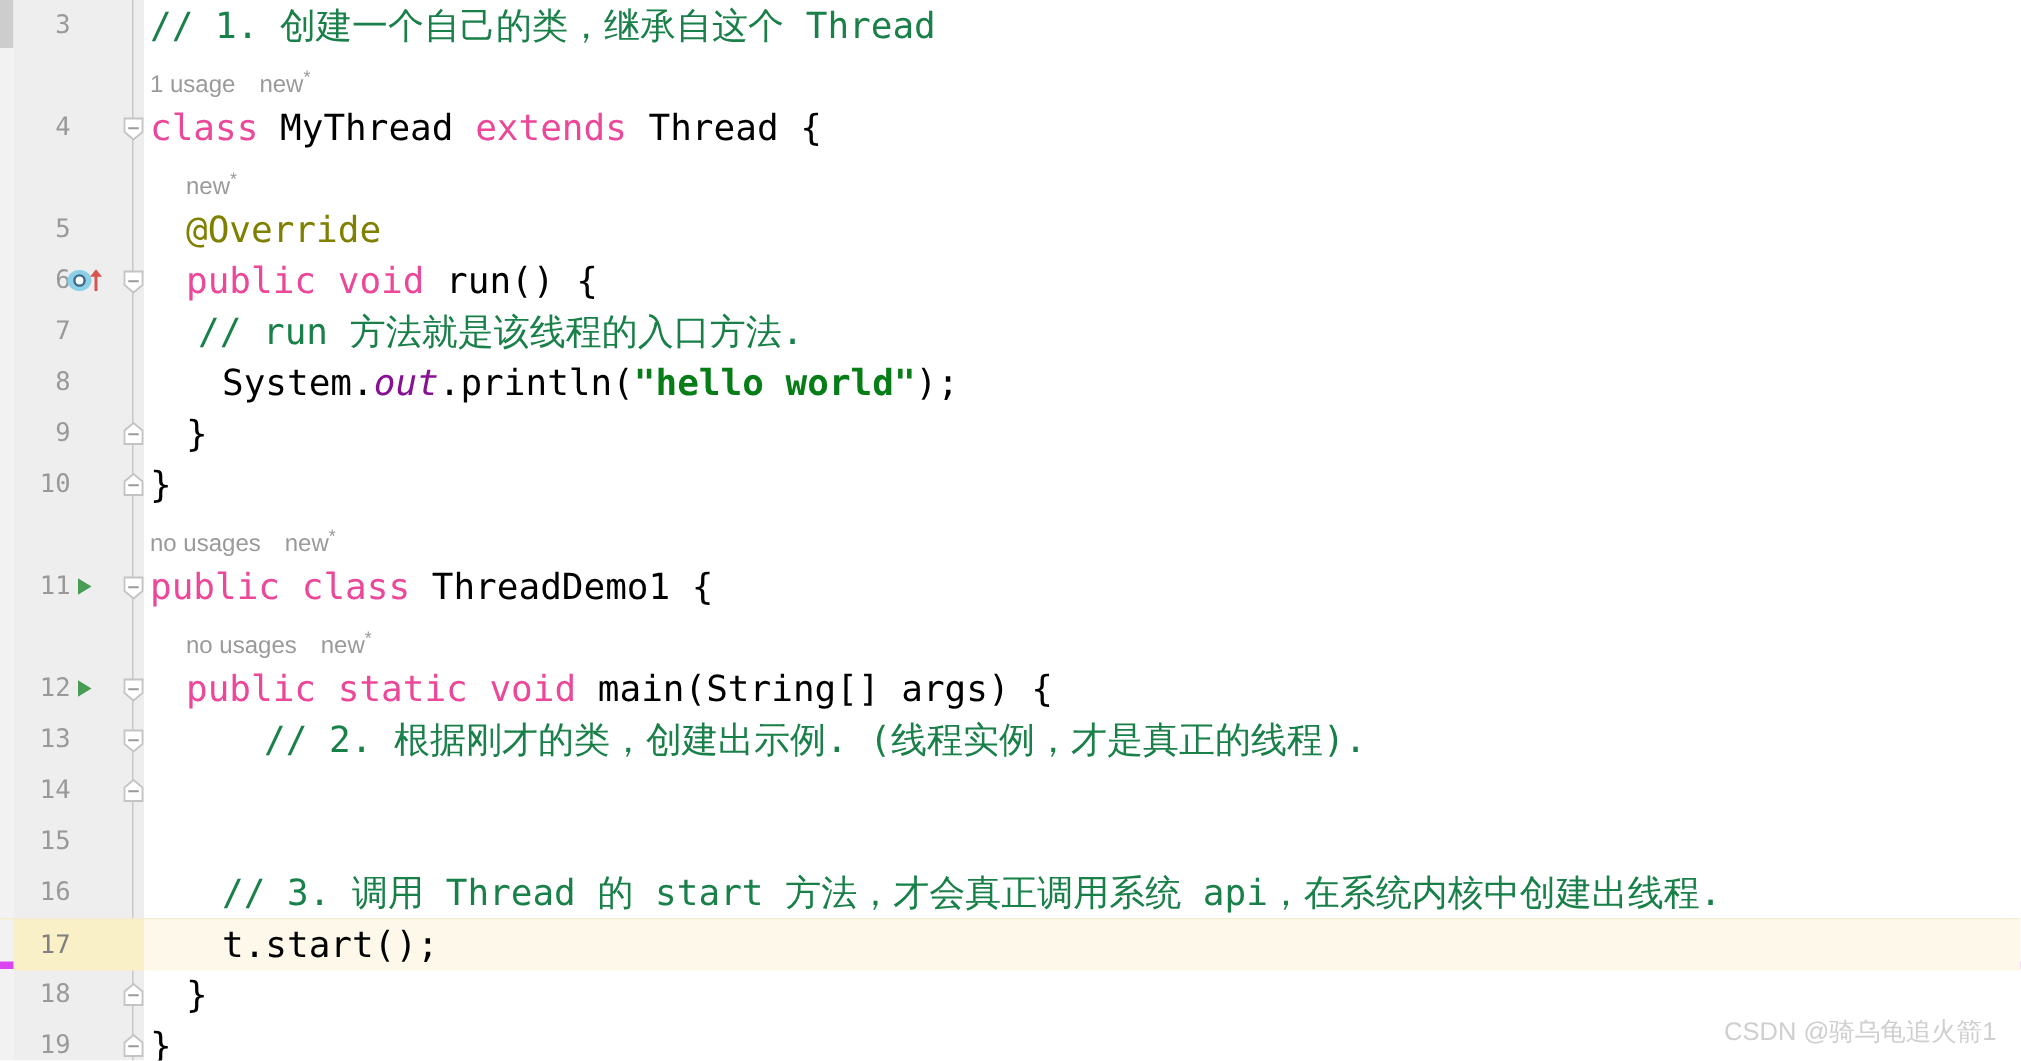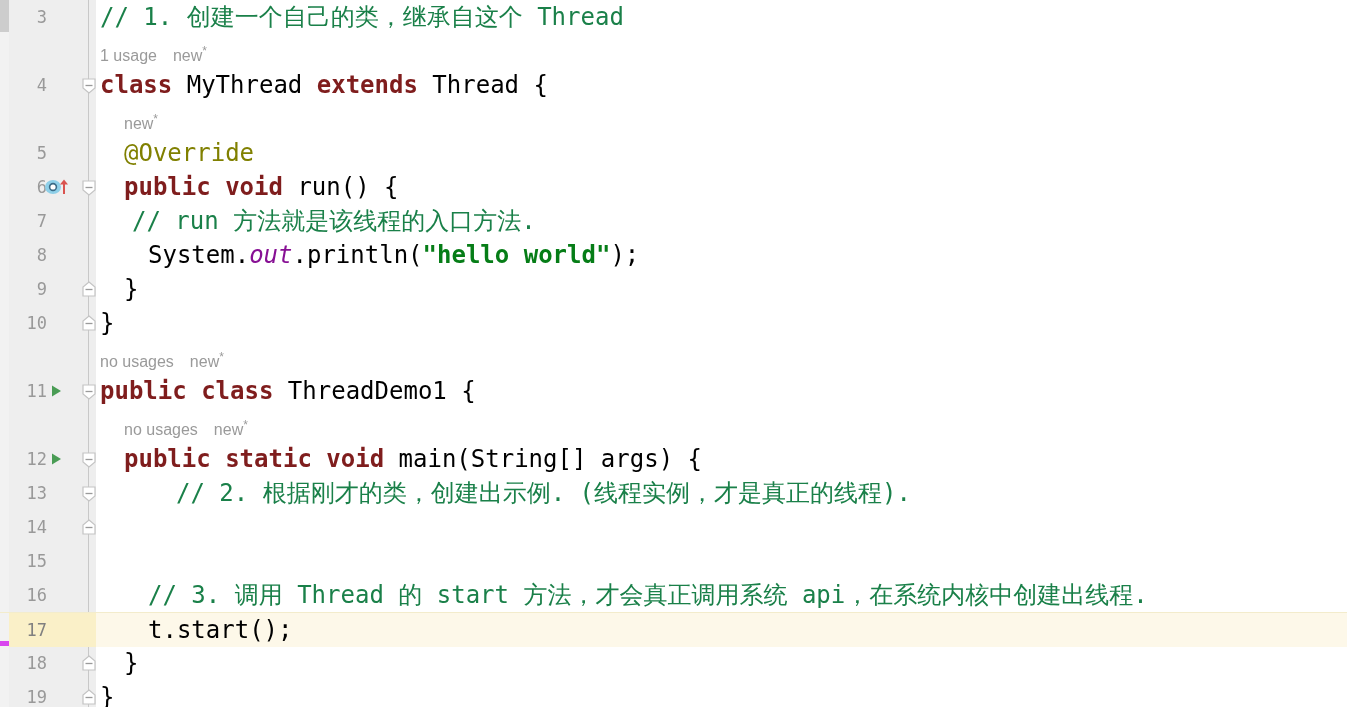--- a/index.html
+++ b/index.html
@@ -104,21 +104,21 @@
     height: 34px; line-height: 34px;
     white-space: pre;
     font-family: "Liberation Sans", "DejaVu Sans", sans-serif;
     font-size: 16px;
     color: #9a9a9a;
     text-align: right;
   }
   .hint .star { font-size: 12px; vertical-align: super; }
 
   
-  .kw      { color: #7f1d1d; font-weight: bold; }
+  .kw      { color: #ec4899; font-weight: normal; }
   .cmt     { color: #1a8049; }
   .str     { color: #067d17; font-weight: bold; }
   .anno    { color: #808000; }
   .statfld { color: #871094; font-style: italic; }
   .plain   { color: #000000; }
 
   
   .watermark {
     position: absolute;
     right: 16px; bottom: 8px;
@@ -298,13 +298,14 @@
         <span class="gutter-icon g-fold">
           <svg width="16" height="17" viewBox="0 0 16 17" aria-hidden="true">
             <path d="M8 1 L14 6 L14 15 L2 15 L2 6 Z" fill="#ffffff" stroke="#c4c4c4" stroke-width="1.2"></path>
             <path d="M4.5 8.5 L11.5 8.5" stroke="#9a9a9a" stroke-width="1.3"></path>
           </svg>
         </span>
         <div class="code" style="padding-left:4px"><span class="plain">}</span></div>
       </div>
     </div>
 
+  <div class="watermark">CSDN @骑乌龟追火箭1</div>
 </div>
 
 </body></html>

